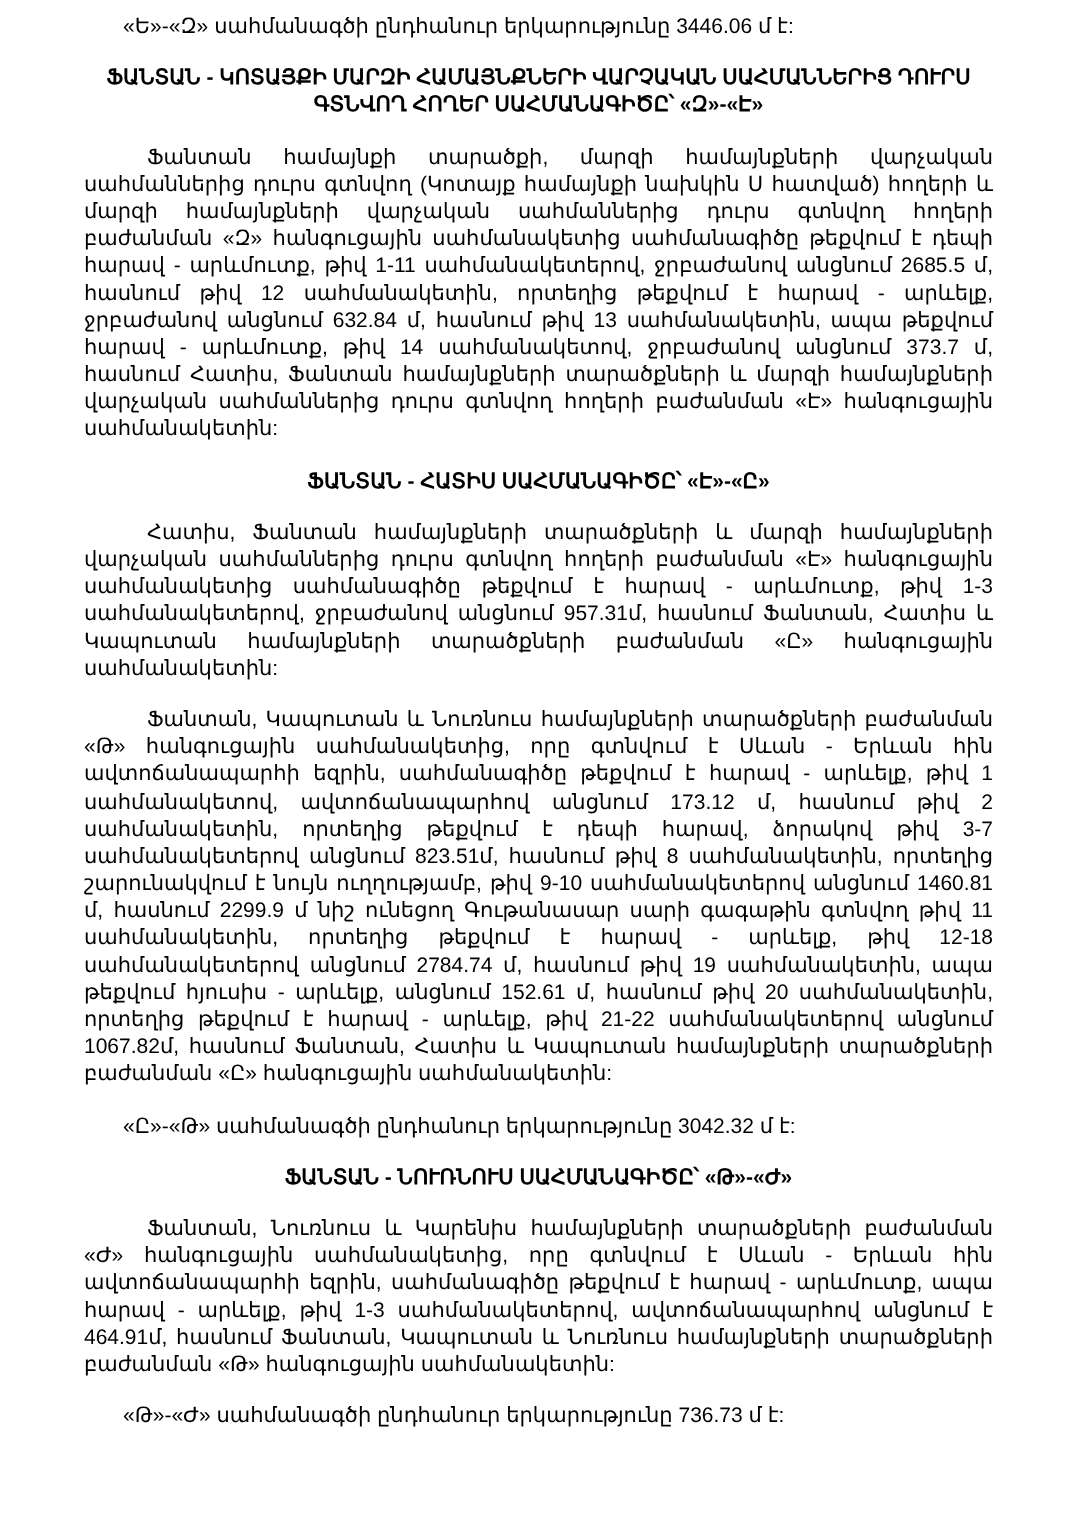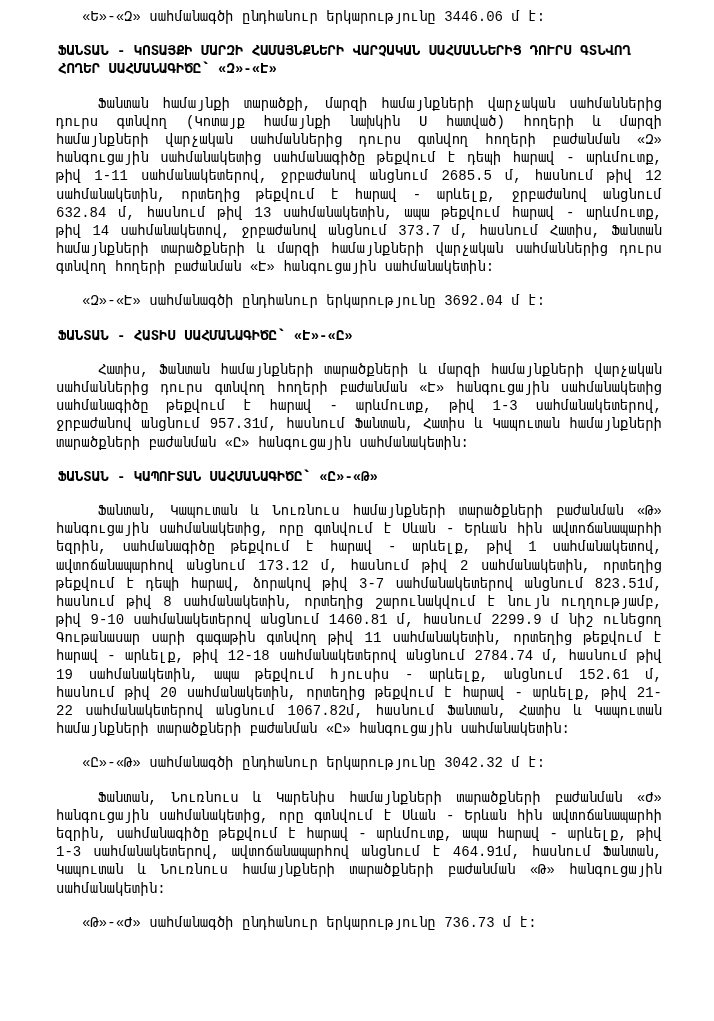--- a/index.html
+++ b/index.html
@@ -8,57 +8,56 @@
       background: #ffffff;
     }
     .page {
       width: 714px;
       height: 1021px;
       box-sizing: border-box;
       background: #ffffff;
       color: #000000;
       padding: 8px 36px 0 40px;
       overflow: hidden;
-      font-family: Liberation Mono, monospace;
+      font-family: Liberation Sans, sans-serif;
       font-size: 14px;
       line-height: 1.3;
     }
     .body-para {
       margin: 16px;
       text-align: justify;
       text-indent: 42px;
     }
     .length-line {
       margin: 0;
       text-align: left;
       text-indent: 42px;
     }
     .section-heading {
       font-size: 14px;
       font-weight: bold;
-      text-align: left;
+      text-align: center;
       text-indent: 0;
       margin: 16px 18px;
     }
   </style>
 </head>
 <body>
 
 <div class="page">
 
   <p class="length-line">«Ե»-«Զ» սահմանագծի ընդհանուր երկարությունը 3446.06 մ է:</p>
 
   <h2 class="section-heading">ՖԱՆՏԱՆ - ԿՈՏԱՅՔԻ ՄԱՐԶԻ ՀԱՄԱՅՆՔՆԵՐԻ ՎԱՐՉԱԿԱՆ ՍԱՀՄԱՆՆԵՐԻՑ ԴՈՒՐՍ ԳՏՆՎՈՂ ՀՈՂԵՐ ՍԱՀՄԱՆԱԳԻԾԸ՝ «Զ»-«Է»</h2>
   <p class="body-para">Ֆանտան համայնքի տարածքի, մարզի համայնքների վարչական սահմաններից դուրս գտնվող (Կոտայք համայնքի նախկին Ս հատված) հողերի և մարզի համայնքների վարչական սահմաններից դուրս գտնվող հողերի բաժանման «Զ» հանգուցային սահմանակետից սահմանագիծը թեքվում է դեպի հարավ - արևմուտք, թիվ 1-11 սահմանակետերով, ջրբաժանով անցնում 2685.5 մ, հասնում թիվ 12 սահմանակետին, որտեղից թեքվում է հարավ - արևելք, ջրբաժանով անցնում 632.84 մ, հասնում թիվ 13 սահմանակետին, ապա թեքվում հարավ - արևմուտք, թիվ 14 սահմանակետով, ջրբաժանով անցնում 373.7 մ, հասնում Հատիս, Ֆանտան համայնքների տարածքների և մարզի համայնքների վարչական սահմաններից դուրս գտնվող հողերի բաժանման «Է» հանգուցային սահմանակետին:</p>
-  <p class="length-line">«Զ»-«Է» սահմանագծի ընդհանուր երկարությունը 3692.04 մ է:</p>
 
   <h2 class="section-heading">ՖԱՆՏԱՆ - ՀԱՏԻՍ ՍԱՀՄԱՆԱԳԻԾԸ՝ «Է»-«Ը»</h2>
   <p class="body-para">Հատիս, Ֆանտան համայնքների տարածքների և մարզի համայնքների վարչական սահմաններից դուրս գտնվող հողերի բաժանման «Է» հանգուցային սահմանակետից սահմանագիծը թեքվում է հարավ - արևմուտք, թիվ 1-3 սահմանակետերով, ջրբաժանով անցնում 957.31մ, հասնում Ֆանտան, Հատիս և Կապուտան համայնքների տարածքների բաժանման «Ը» հանգուցային սահմանակետին:</p>
 
-  <h2 class="section-heading">ՖԱՆՏԱՆ - ԿԱՊՈՒՏԱՆ ՍԱՀՄԱՆԱԳԻԾԸ՝ «Ը»-«Թ»</h2>
   <p class="body-para">Ֆանտան, Կապուտան և Նուռնուս համայնքների տարածքների բաժանման «Թ» հանգուցային սահմանակետից, որը գտնվում է Սևան - Երևան հին ավտոճանապարհի եզրին, սահմանագիծը թեքվում է հարավ - արևելք, թիվ 1 սահմանակետով, ավտոճանապարհով անցնում 173.12 մ, հասնում թիվ 2 սահմանակետին, որտեղից թեքվում է դեպի հարավ, ձորակով թիվ 3-7 սահմանակետերով անցնում 823.51մ, հասնում թիվ 8 սահմանակետին, որտեղից շարունակվում է նույն ուղղությամբ, թիվ 9-10 սահմանակետերով անցնում 1460.81 մ, հասնում 2299.9 մ նիշ ունեցող Գութանասար սարի գագաթին գտնվող թիվ 11 սահմանակետին, որտեղից թեքվում է հարավ - արևելք, թիվ 12-18 սահմանակետերով անցնում 2784.74 մ, հասնում թիվ 19 սահմանակետին, ապա թեքվում հյուսիս - արևելք, անցնում 152.61 մ, հասնում թիվ 20 սահմանակետին, որտեղից թեքվում է հարավ - արևելք, թիվ 21-22 սահմանակետերով անցնում 1067.82մ, հասնում Ֆանտան, Հատիս և Կապուտան համայնքների տարածքների բաժանման «Ը» հանգուցային սահմանակետին:</p>
   <p class="length-line">«Ը»-«Թ» սահմանագծի ընդհանուր երկարությունը 3042.32 մ է:</p>
 
+  <h2 class="section-heading">ՖԱՆՏԱՆ - ՆՈՒՌՆՈՒՍ ՍԱՀՄԱՆԱԳԻԾԸ՝ «Թ»-«Ժ»</h2>
   <p class="body-para">Ֆանտան, Նուռնուս և Կարենիս համայնքների տարածքների բաժանման «Ժ» հանգուցային սահմանակետից, որը գտնվում է Սևան - Երևան հին ավտոճանապարհի եզրին, սահմանագիծը թեքվում է հարավ - արևմուտք, ապա հարավ - արևելք, թիվ 1-3 սահմանակետերով, ավտոճանապարհով անցնում է 464.91մ, հասնում Ֆանտան, Կապուտան և Նուռնուս համայնքների տարածքների բաժանման «Թ» հանգուցային սահմանակետին:</p>
   <p class="length-line">«Թ»-«Ժ» սահմանագծի ընդհանուր երկարությունը 736.73 մ է:</p>
 
 
 </div>
 
 </body></html>

